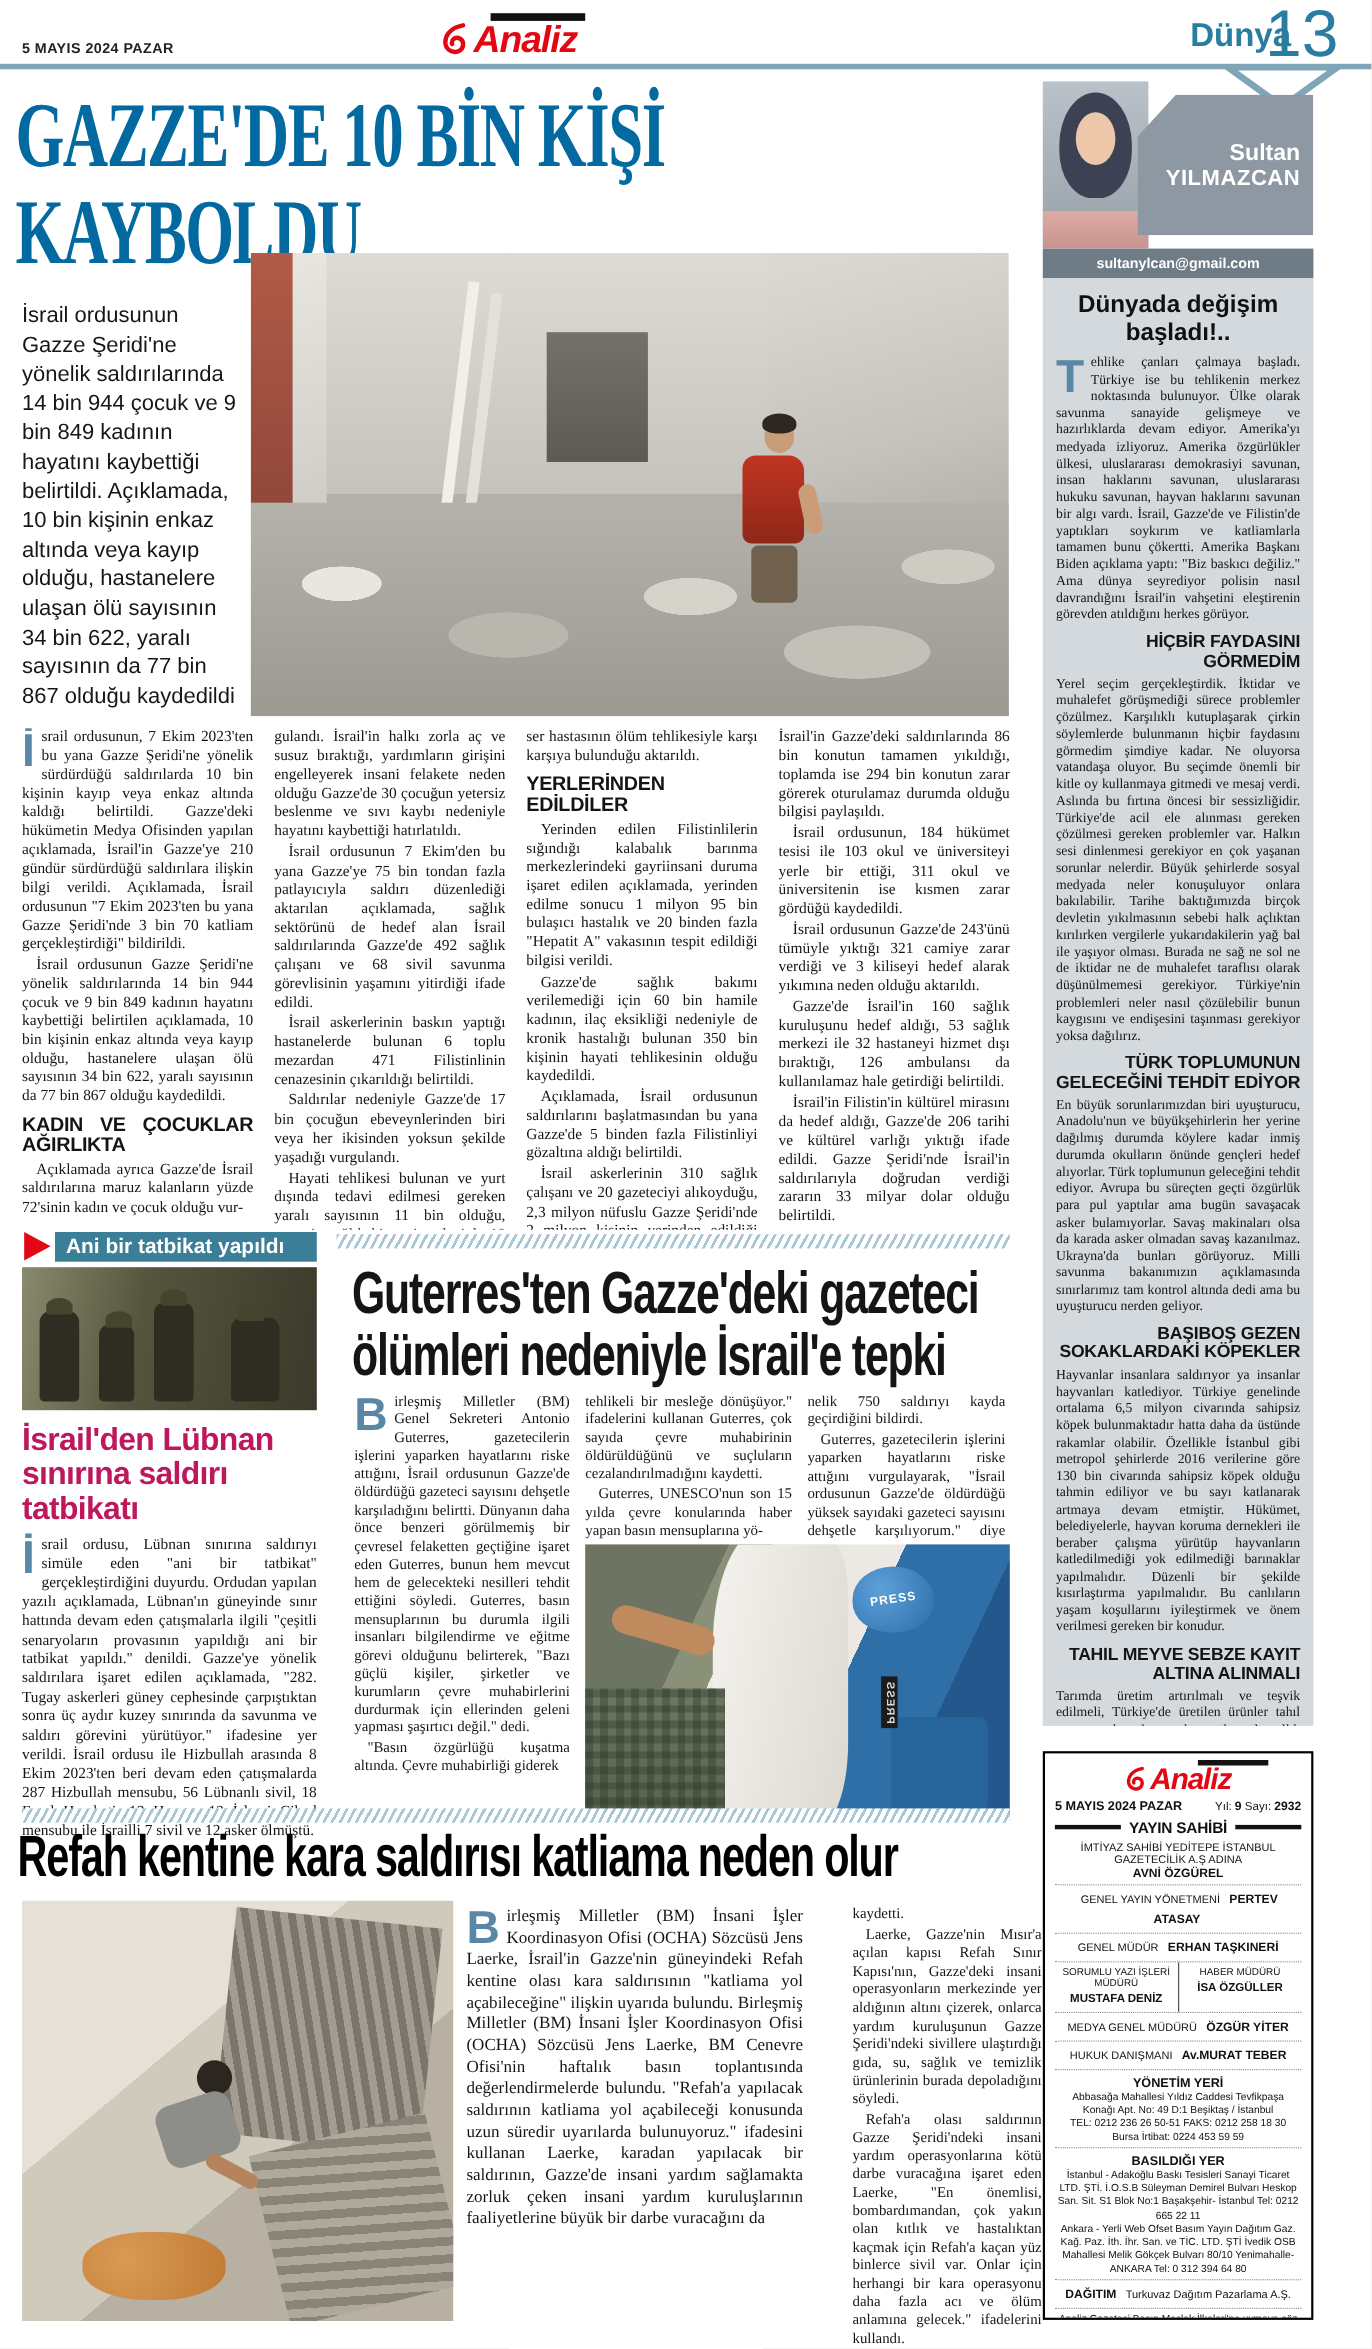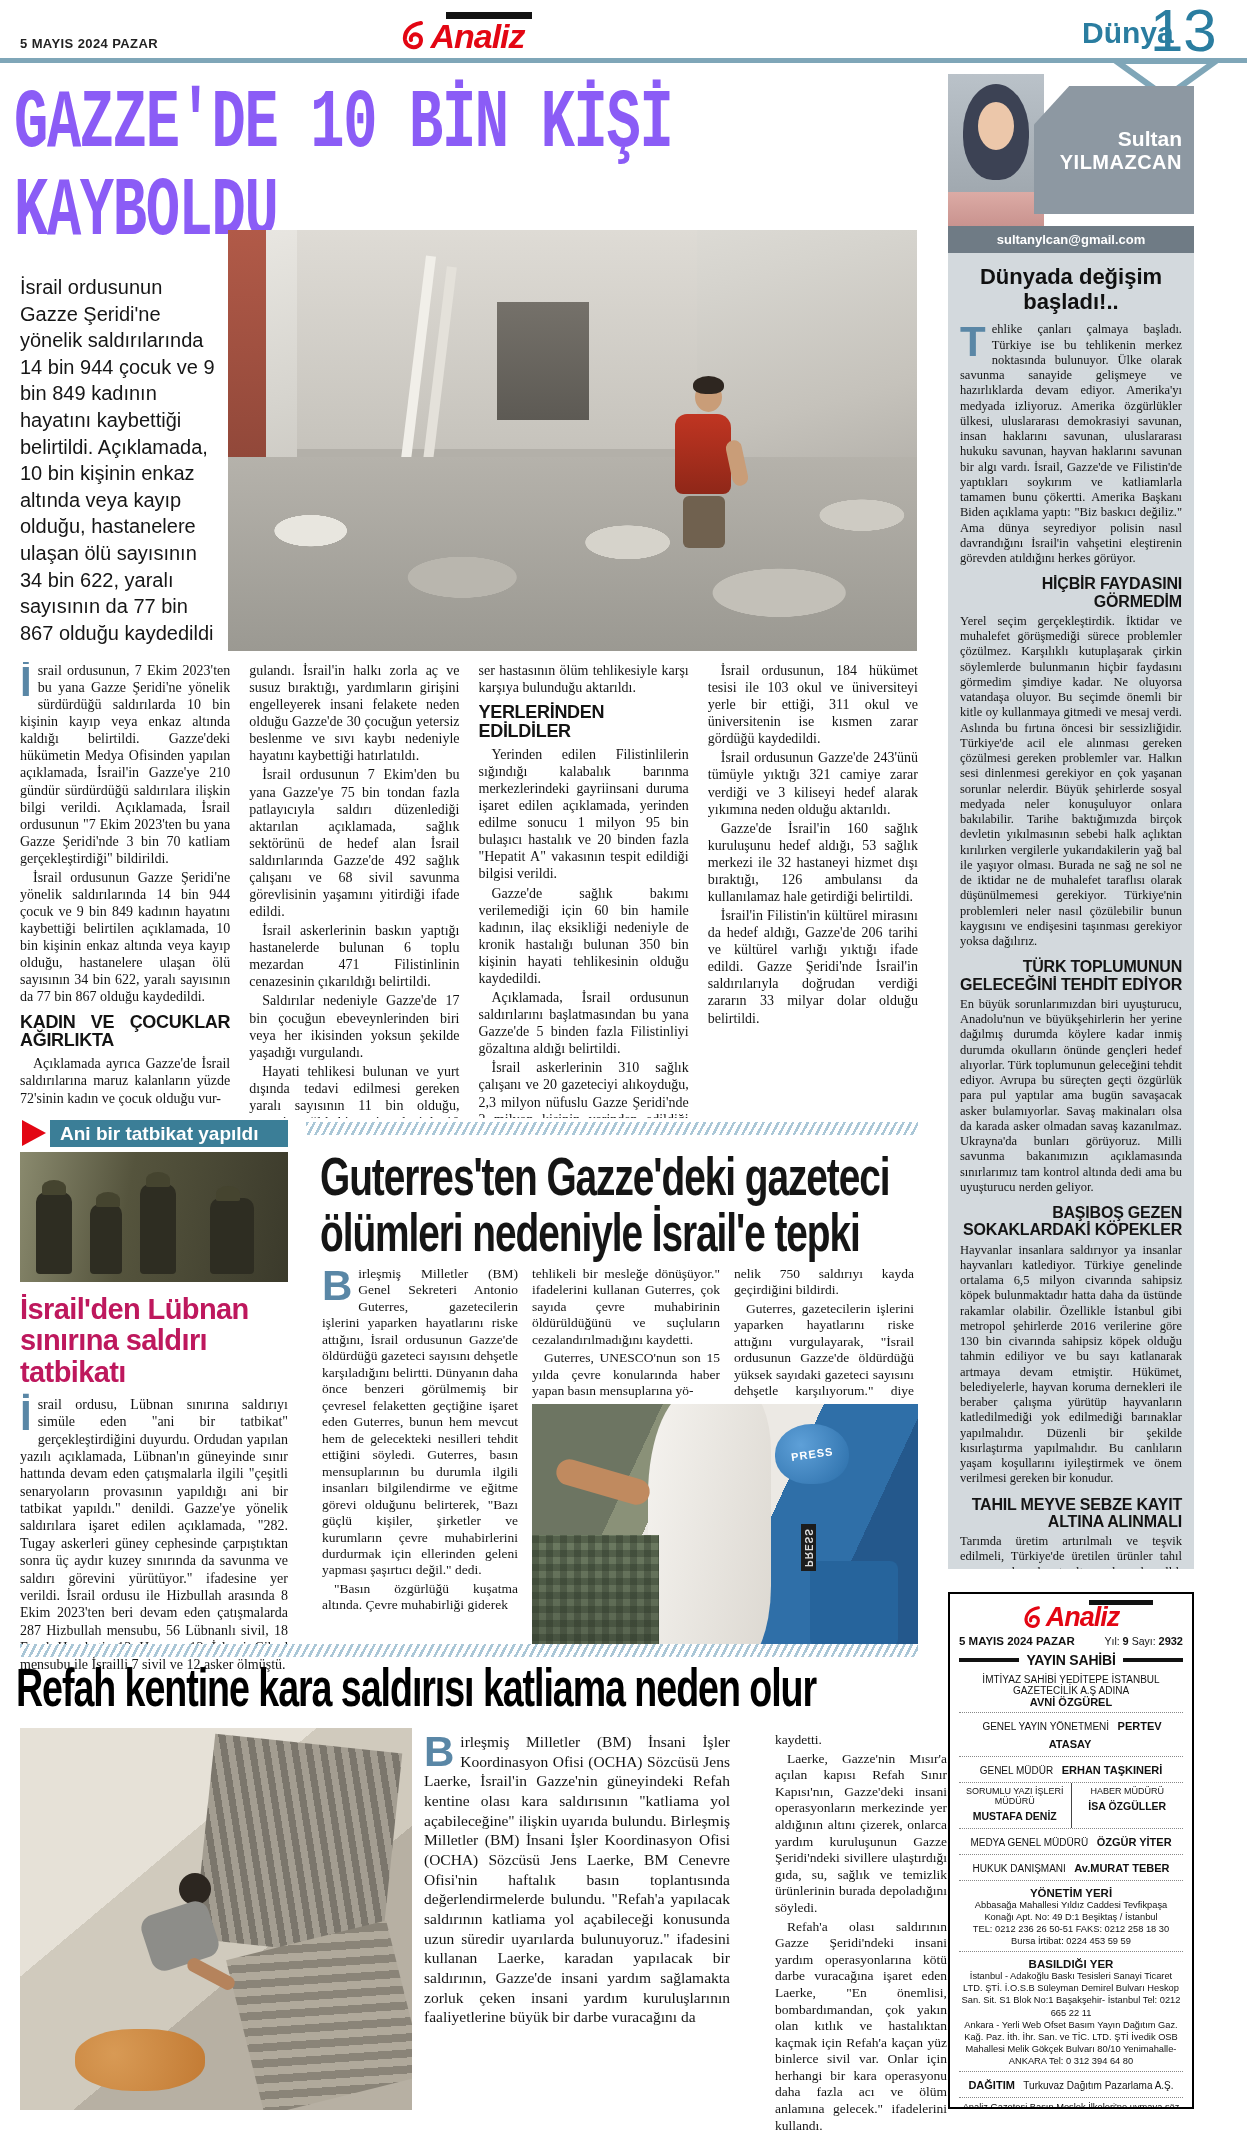--- a/index.html
+++ b/index.html
@@ -10,21 +10,21 @@
   .date-top{left:20px;top:36px;font:bold 13px "Liberation Sans",sans-serif;letter-spacing:.4px;color:#222;}
   .logo-box{left:388px;top:12px;width:150px;text-align:center;}
   .logo-tag{margin:0 6px 1px auto;width:86px;height:7px;background:#121212;}
   .logo-text{font:italic 900 34px "Liberation Sans",sans-serif;color:#e30613;letter-spacing:-1px;line-height:.95;display:inline-flex;align-items:flex-start;gap:3px;}
   .leaf{display:inline-block;}
   .section-name{left:1082px;top:16px;font:600 30px "Liberation Sans",sans-serif;color:#2a7da0;}
   .page-num{left:1150px;top:-4px;font:500 60px "Liberation Sans",sans-serif;color:#2a7da0;}
   .top-rule{left:0;top:58px;width:1247px;height:5px;background:#7fa6b8;}
   .chevron{left:1088px;top:61px;}
   
-  .headline{left:14px;top:80px;font-family:Liberation Mono, monospace;font-weight:900;color:#8b5cf6;margin:0;}
+  .headline{left:14px;top:80px;font-family:Liberation Serif, serif;font-weight:900;color:#0369a1;margin:0;}
   .headline span{display:block;font-size:84px;line-height:88px;letter-spacing:-2px;transform:scaleX(.68);transform-origin:0 50%;white-space:nowrap;}
   .lead{left:20px;top:274px;width:203px;font:400 20px/1.33 "Liberation Sans",sans-serif;color:#161616;}
   .photo{overflow:hidden;}
   .main-photo{left:228px;top:230px;width:689px;height:421px;background:linear-gradient(165deg,#e9e7e2 0%,#d6d4ce 30%,#c5c2bb 55%,#aaa7a1 80%,#92908a 100%);}
   .mp-redwall{position:absolute;left:0;top:0;width:38px;height:60%;background:linear-gradient(#b15a48,#8e4638);}
   .mp-wall{position:absolute;left:10%;top:0;width:58%;height:52%;background:linear-gradient(#dedbd5,#c6c3bc);border-bottom:10px solid #b3b0a9;}
   .mp-door{position:absolute;left:39%;top:17%;width:92px;height:118px;background:linear-gradient(#75716a,#5d5a54);}
   .mp-beam{position:absolute;left:26%;top:6%;width:10px;height:74%;background:#f1efe9;transform:rotate(7deg);box-shadow:22px 8px 0 #e4e1da;}
   .mp-rubble{position:absolute;left:0;bottom:0;width:100%;height:46%;
     background:radial-gradient(60px 26px at 12% 38%,#e8e6df 60%,transparent 61%),
@@ -197,20 +197,21 @@
     </div>
     <div class="mcol">
       <p class="noind">ser hastasının ölüm tehlikesiyle karşı karşıya bulunduğu aktarıldı.</p>
       <h3>YERLERİNDEN EDİLDİLER</h3>
       <p>Yerinden edilen Filistinlilerin sığındığı kalabalık barınma merkezlerindeki gayriinsani duruma işaret edilen açıklamada, yerinden edilme sonucu 1 milyon 95 bin bulaşıcı hastalık ve 20 binden fazla "Hepatit A" vakasının tespit edildiği bilgisi verildi.</p>
       <p>Gazze'de sağlık bakımı verilemediği için 60 bin hamile kadının, ilaç eksikliği nedeniyle de kronik hastalığı bulunan 350 bin kişinin hayati tehlikesinin olduğu kaydedildi.</p>
       <p>Açıklamada, İsrail ordusunun saldırılarını başlatmasından bu yana Gazze'de 5 binden fazla Filistinliyi gözaltına aldığı belirtildi.</p>
       <p>İsrail askerlerinin 310 sağlık çalışanı ve 20 gazeteciyi alıkoyduğu, 2,3 milyon nüfuslu Gazze Şeridi'nde 2 milyon kişinin yerinden edildiği vurgulandı.</p>
     </div>
     <div class="mcol">
+      <p class="noind">İsrail'in Gazze'deki saldırılarında 86 bin konutun tamamen yıkıldığı, toplamda ise 294 bin konutun zarar görerek oturulamaz durumda olduğu bilgisi paylaşıldı.</p>
       <p>İsrail ordusunun, 184 hükümet tesisi ile 103 okul ve üniversiteyi yerle bir ettiği, 311 okul ve üniversitenin ise kısmen zarar gördüğü kaydedildi.</p>
       <p>İsrail ordusunun Gazze'de 243'ünü tümüyle yıktığı 321 camiye zarar verdiği ve 3 kiliseyi hedef alarak yıkımına neden olduğu aktarıldı.</p>
       <p>Gazze'de İsrail'in 160 sağlık kuruluşunu hedef aldığı, 53 sağlık merkezi ile 32 hastaneyi hizmet dışı bıraktığı, 126 ambulansı da kullanılamaz hale getirdiği belirtildi.</p>
       <p>İsrail'in Filistin'in kültürel mirasını da hedef aldığı, Gazze'de 206 tarihi ve kültürel varlığı yıktığı ifade edildi. Gazze Şeridi'nde İsrail'in saldırılarıyla doğrudan verdiği zararın 33 milyar dolar olduğu belirtildi.</p>
     </div>
   </div>
 
   <aside class="abs sultan">
     <div class="author-box">
       <div class="author-photo">

